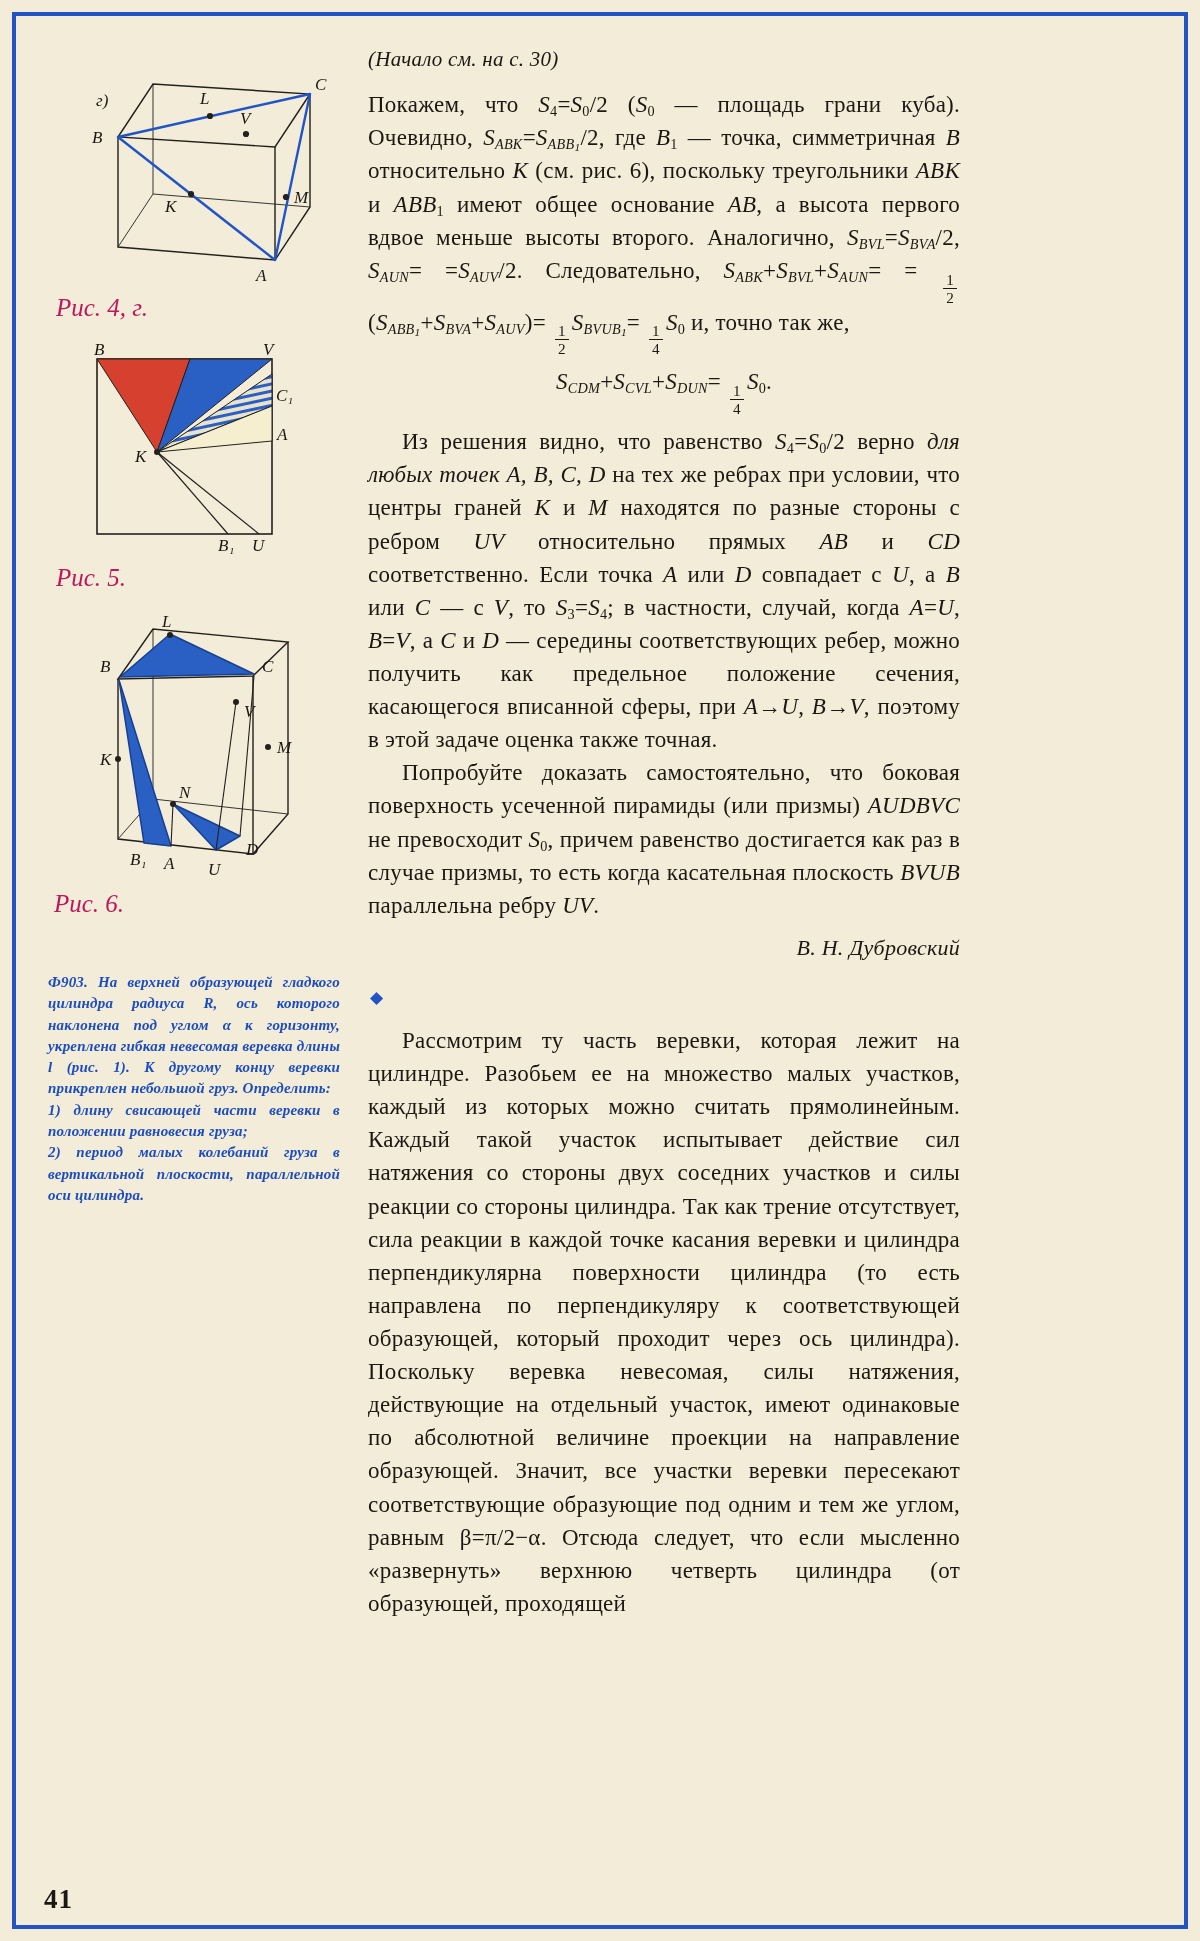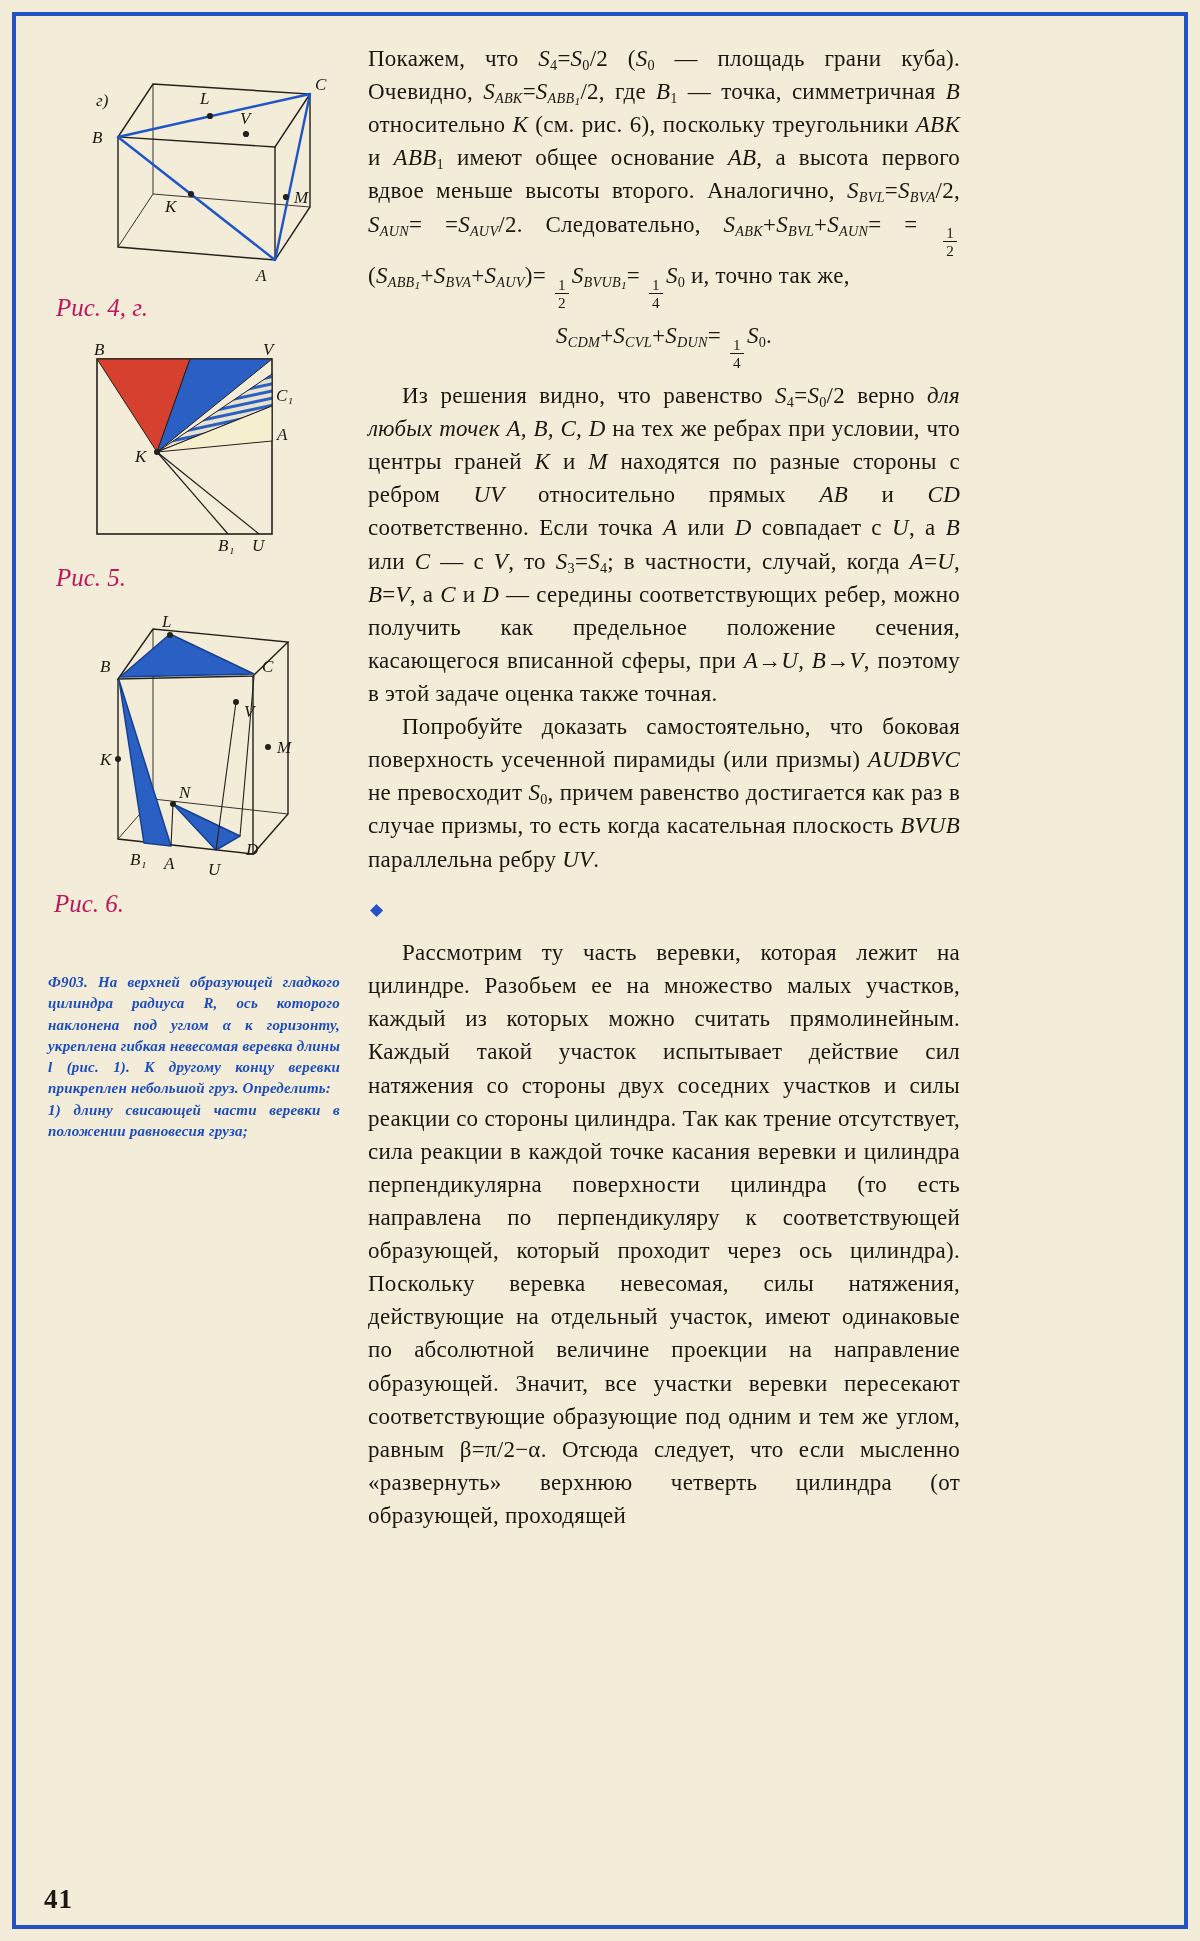--- a/index.html
+++ b/index.html
@@ -140,44 +140,47 @@
           <text class="flb" x="106" y="255">A</text>
           <text class="flb" x="150" y="261">U</text>
           <text class="flb" x="188" y="241">D</text>
         </svg>
         <figcaption style="margin-left:-4px;">Рис. 6.</figcaption>
       </figure>
 
       <div class="problem">
         <p><b>Ф903.</b> <span>На верхней образующей гладкого цилиндра радиуса <i>R</i>, ось которого наклонена под углом α к горизонту, укреплена гибкая невесомая веревка длины <i>l</i> (рис. 1). К другому концу веревки прикреплен небольшой груз. Определить:</span></p>
         <p>1) длину свисающей части веревки в положении равновесия груза;</p>
+        <p>2) период малых колебаний груза в вертикальной плоскости, параллельной оси цилиндра.</p>
       </div>
 
     </div>
 
     <div class="rightcol">
 
+      <div class="note">(Начало см. на с. 30)</div>
 
       <div>
         <p>Покажем, что <i>S</i><sub>4</sub>=<i>S</i><sub>0</sub>/2 (<i>S</i><sub>0</sub> — площадь грани куба). Очевидно, <i>S<sub>ABK</sub></i>=<i>S<sub>ABB<sub>1</sub></sub></i>/2, где <i>B</i><sub>1</sub> — точка, симметричная <i>B</i> относительно <i>K</i> (см. рис. 6), поскольку треугольники <i>ABK</i> и <i>ABB</i><sub>1</sub> имеют общее основание <i>AB</i>, а высота первого вдвое меньше высоты второго. Аналогично, <i>S<sub>BVL</sub></i>=<i>S<sub>BVA</sub></i>/2, <i>S<sub>AUN</sub></i>= =<i>S<sub>AUV</sub></i>/2. Следовательно, <i>S<sub>ABK</sub></i>+<i>S<sub>BVL</sub></i>+<i>S<sub>AUN</sub></i>= = <span class="fr">
               <span class="fn">1</span>
               <span class="fd">2</span>
             </span>(<i>S<sub>ABB<sub>1</sub></sub></i>+<i>S<sub>BVA</sub></i>+<i>S<sub>AUV</sub></i>)= <span class="fr">
               <span class="fn">1</span>
               <span class="fd">2</span>
             </span><i>S<sub>BVUB<sub>1</sub></sub></i>= <span class="fr">
               <span class="fn">1</span>
               <span class="fd">4</span>
             </span><i>S</i><sub>0</sub> и, точно так же,</p>
         <div class="formula"><i>S<sub>CDM</sub></i>+<i>S<sub>CVL</sub></i>+<i>S<sub>DUN</sub></i>= <span class="fr">
               <span class="fn">1</span>
               <span class="fd">4</span>
             </span><i>S</i><sub>0</sub>.</div>
         <p class="ind">Из решения видно, что равенство <i>S</i><sub>4</sub>=<i>S</i><sub>0</sub>/2 верно <i>для любых точек A, B, C, D</i> на тех же ребрах при условии, что центры граней <i>K</i> и <i>M</i> находятся по разные стороны с ребром <i>UV</i> относительно прямых <i>AB</i> и <i>CD</i> соответственно. Если точка <i>A</i> или <i>D</i> совпадает с <i>U</i>, а <i>B</i> или <i>C</i> — с <i>V</i>, то <i>S</i><sub>3</sub>=<i>S</i><sub>4</sub>; в частности, случай, когда <i>A</i>=<i>U</i>, <i>B</i>=<i>V</i>, а <i>C</i> и <i>D</i> — середины соответствующих ребер, можно получить как предельное положение сечения, касающегося вписанной сферы, при <i>A</i>→<i>U</i>, <i>B</i>→<i>V</i>, поэтому в этой задаче оценка также точная.</p>
         <p class="ind">Попробуйте доказать самостоятельно, что боковая поверхность усеченной пирамиды (или призмы) <i>AUDBVC</i> не превосходит <i>S</i><sub>0</sub>, причем равенство достигается как раз в случае призмы, то есть когда касательная плоскость <i>BVUB</i> параллельна ребру <i>UV</i>.</p>
+        <div class="author">В. Н. Дубровский</div>
       </div>
 
       <div class="diamond">◆</div>
 
       <div>
         <p class="ind">Рассмотрим ту часть веревки, которая лежит на цилиндре. Разобьем ее на множество малых участков, каждый из которых можно считать прямолинейным. Каждый такой участок испытывает действие сил натяжения со стороны двух соседних участков и силы реакции со стороны цилиндра. Так как трение отсутствует, сила реакции в каждой точке касания веревки и цилиндра перпендикулярна поверхности цилиндра (то есть направлена по перпендикуляру к соответствующей образующей, который проходит через ось цилиндра). Поскольку веревка невесомая, силы натяжения, действующие на отдельный участок, имеют одинаковые по абсолютной величине проекции на направление образующей. Значит, все участки веревки пересекают соответствующие образующие под одним и тем же углом, равным β=π/2−α. Отсюда следует, что если мысленно «развернуть» верхнюю четверть цилиндра (от образующей, проходящей</p>
       </div>
 
     </div>
 

